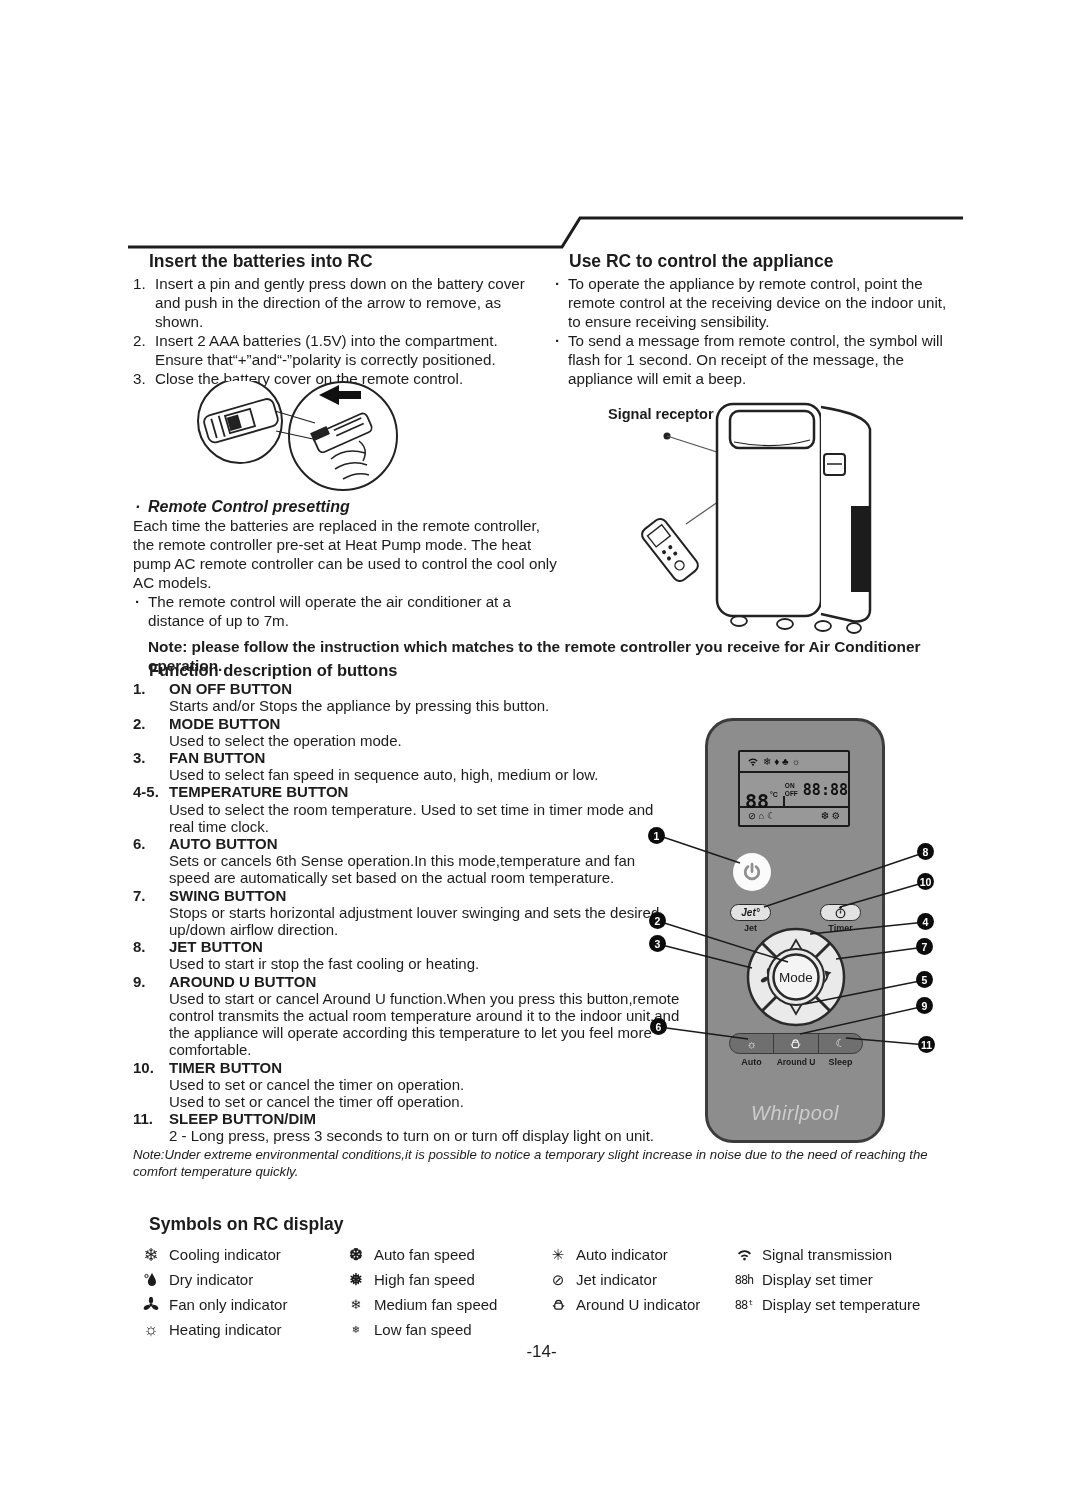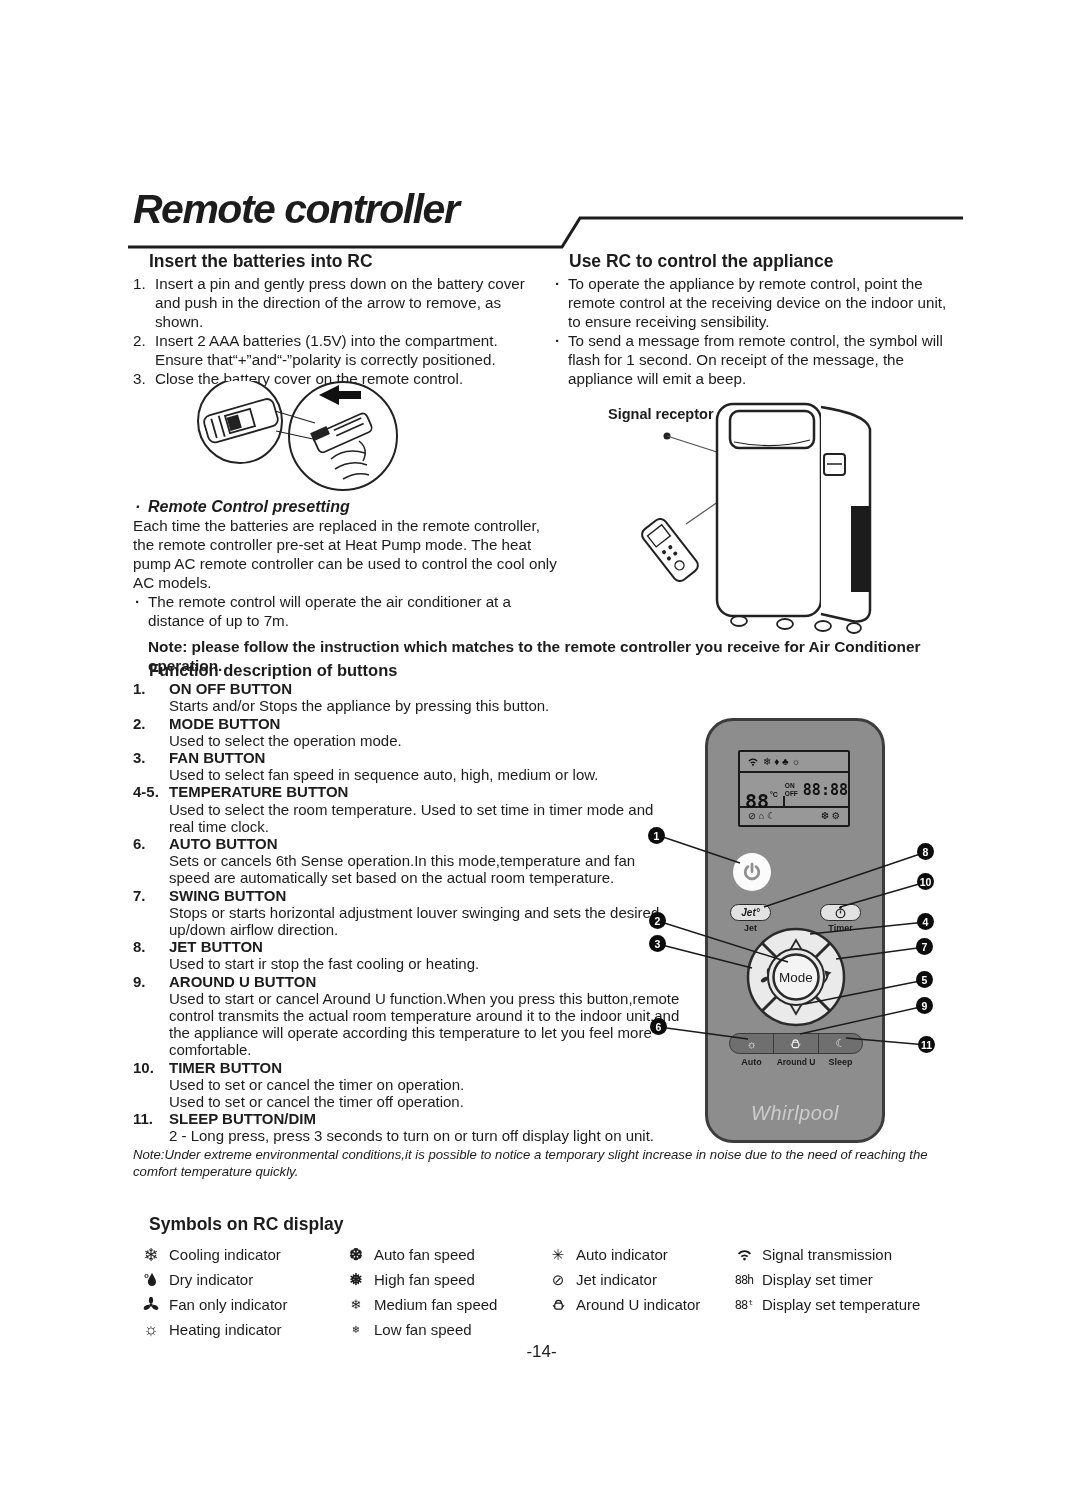--- a/index.html
+++ b/index.html
@@ -75,21 +75,20 @@
   .segsmall{font-family:"DejaVu Sans Mono",monospace;font-size:12px;letter-spacing:-1px;}
   .pagenum{position:absolute;left:0;top:1342px;width:1083px;text-align:center;font-size:17px;}
   svg{display:block;}
   .inlsvg{display:inline-block;vertical-align:middle;}
 </style>
 </head>
 <body>
 
 <div class="page">
 
-  <h1 class="title">Remote controller</h1>
   <svg class="title-rule" viewBox="0 0 1083 50">
     <path d="M128,42 L562,42 L580,13 L963,13" fill="none" stroke="#1c1c1c" stroke-width="3"></path>
   </svg>
 
   <section class="col steps" style="left:133px;top:252px;width:400px;">
     <h2>Insert the batteries into RC</h2>
     <div class="step">
       <span class="step-n">1.</span>
       <span>Insert a pin and gently press down on the battery cover and push in the direction of the arrow to remove, as shown.</span>
     </div>

